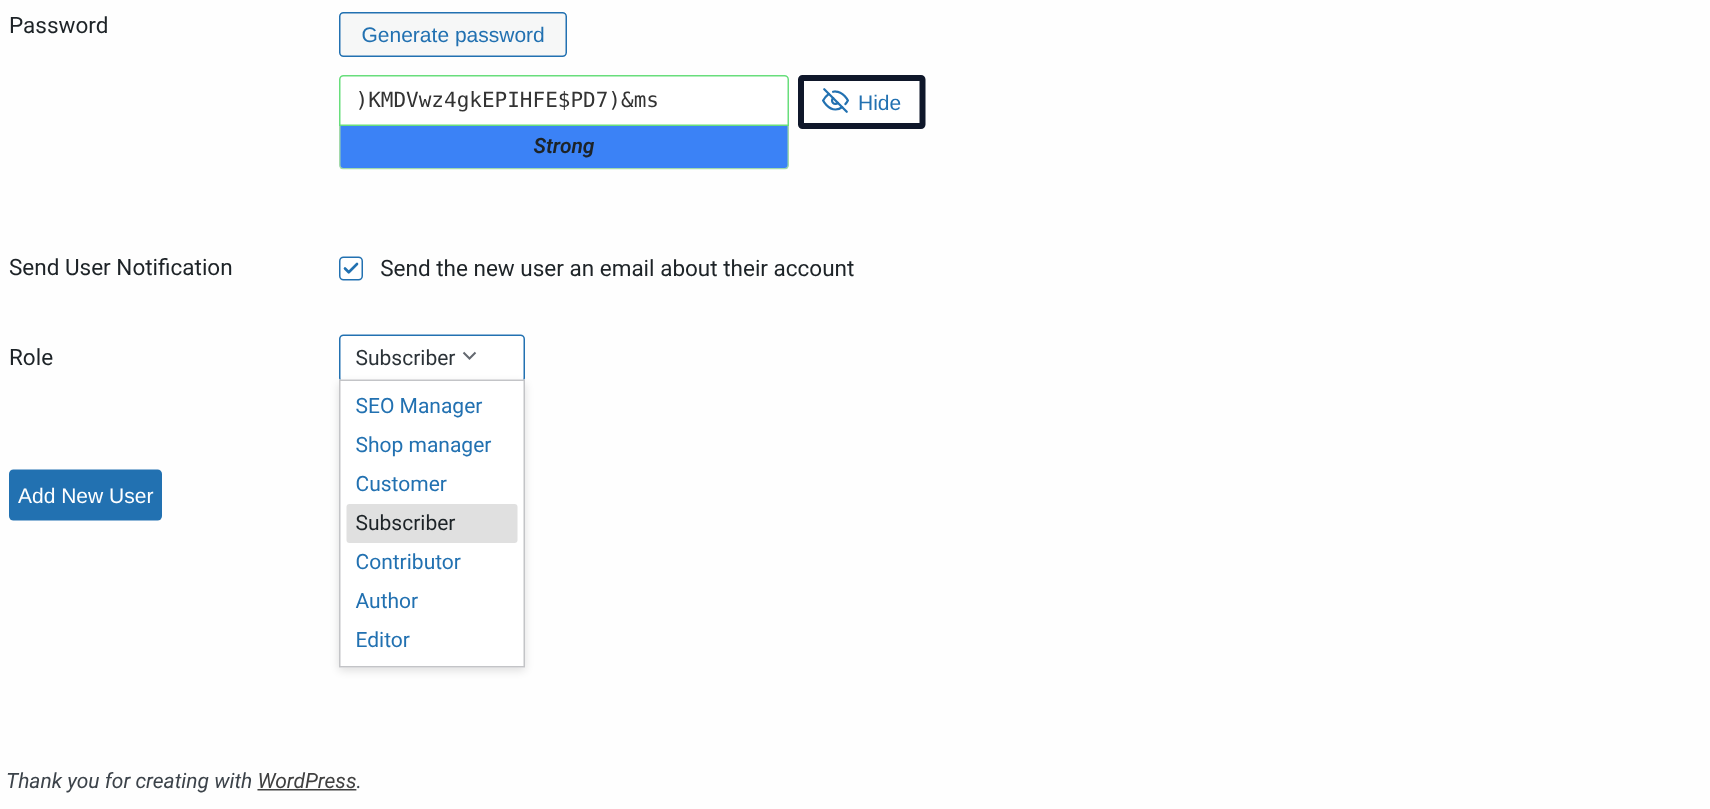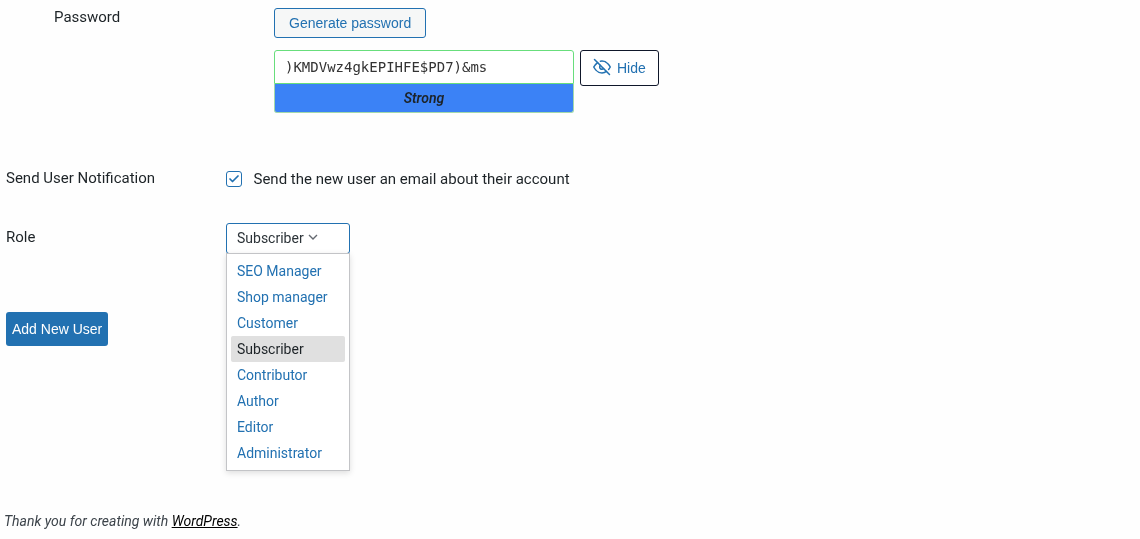--- a/index.html
+++ b/index.html
@@ -8,21 +8,21 @@
       font-size: 14px;
       color: #1d2327;
       background: #fefefe;
       padding: 8px 6px 0;
       width: 1140px;
       height: 539px;
       position: relative;
     }
     .form-row { display: flex; align-items: flex-start; margin-bottom: 24px; }
     .label-col { width: 220px; font-size: 15px; padding-top: 0; line-height: 1.3; }
-    .label-col.pw { padding-top: 0; margin-left: 48px; }
+    .label-col.pw { padding-top: 0; }
     .field-col { flex: 1; }
     .gen-btn {
       display: inline-block;
       border: 1px solid #2271b1;
       color: #2271b1;
       background: #f6f7f7;
       border-radius: 3px;
       padding: 6px 14px;
       font-size: 14px;
       cursor: pointer;
@@ -47,21 +47,21 @@
       text-align: center;
       padding: 6px 12px;
       font-weight: 600;
       font-size: 14px;
       border: 1px solid #a3d9ab;
       border-top: none;
       border-radius: 0 0 3px 3px;
       font-style: italic;
     }
     .hide-btn {
-      border: 1px solid #0f172a;
+      border: 4px solid #0f172a;
       background: #fff;
       color: #2271b1;
       border-radius: 3px;
       padding: 7px 12px;
       font-size: 14px;
       cursor: pointer;
       display: inline-flex;
       align-items: center;
       gap: 6px;
       height: 36px;
@@ -132,21 +132,21 @@
     }
     .footer {
       position: absolute;
       left: 4px;
       bottom: 10px;
       font-style: italic;
       font-size: 14px;
       color: #3c434a;
     }
     .footer a {
-      color: #000000;
+      color: #404040;
       text-decoration: underline;
     }
   </style>
 </head>
 <body>
 
 
 
 <div class="form-row">
   <div class="label-col pw">Password</div>
@@ -197,21 +197,20 @@
         </span>
       </div>
       <div class="role-listbox" id="role-listbox">
           <div class="role-opt">SEO Manager</div>
           <div class="role-opt">Shop manager</div>
           <div class="role-opt">Customer</div>
           <div class="role-opt sel">Subscriber</div>
           <div class="role-opt">Contributor</div>
           <div class="role-opt">Author</div>
           <div class="role-opt">Editor</div>
-          <div class="role-opt">Administrator</div>
         </div>
     </div>
   </div>
 </div>
 
 <button class="submit">Add New User</button>
 
 <div class="footer">
   <span>Thank you for creating with </span><a href="#">WordPress</a><span>.</span>
 </div>

